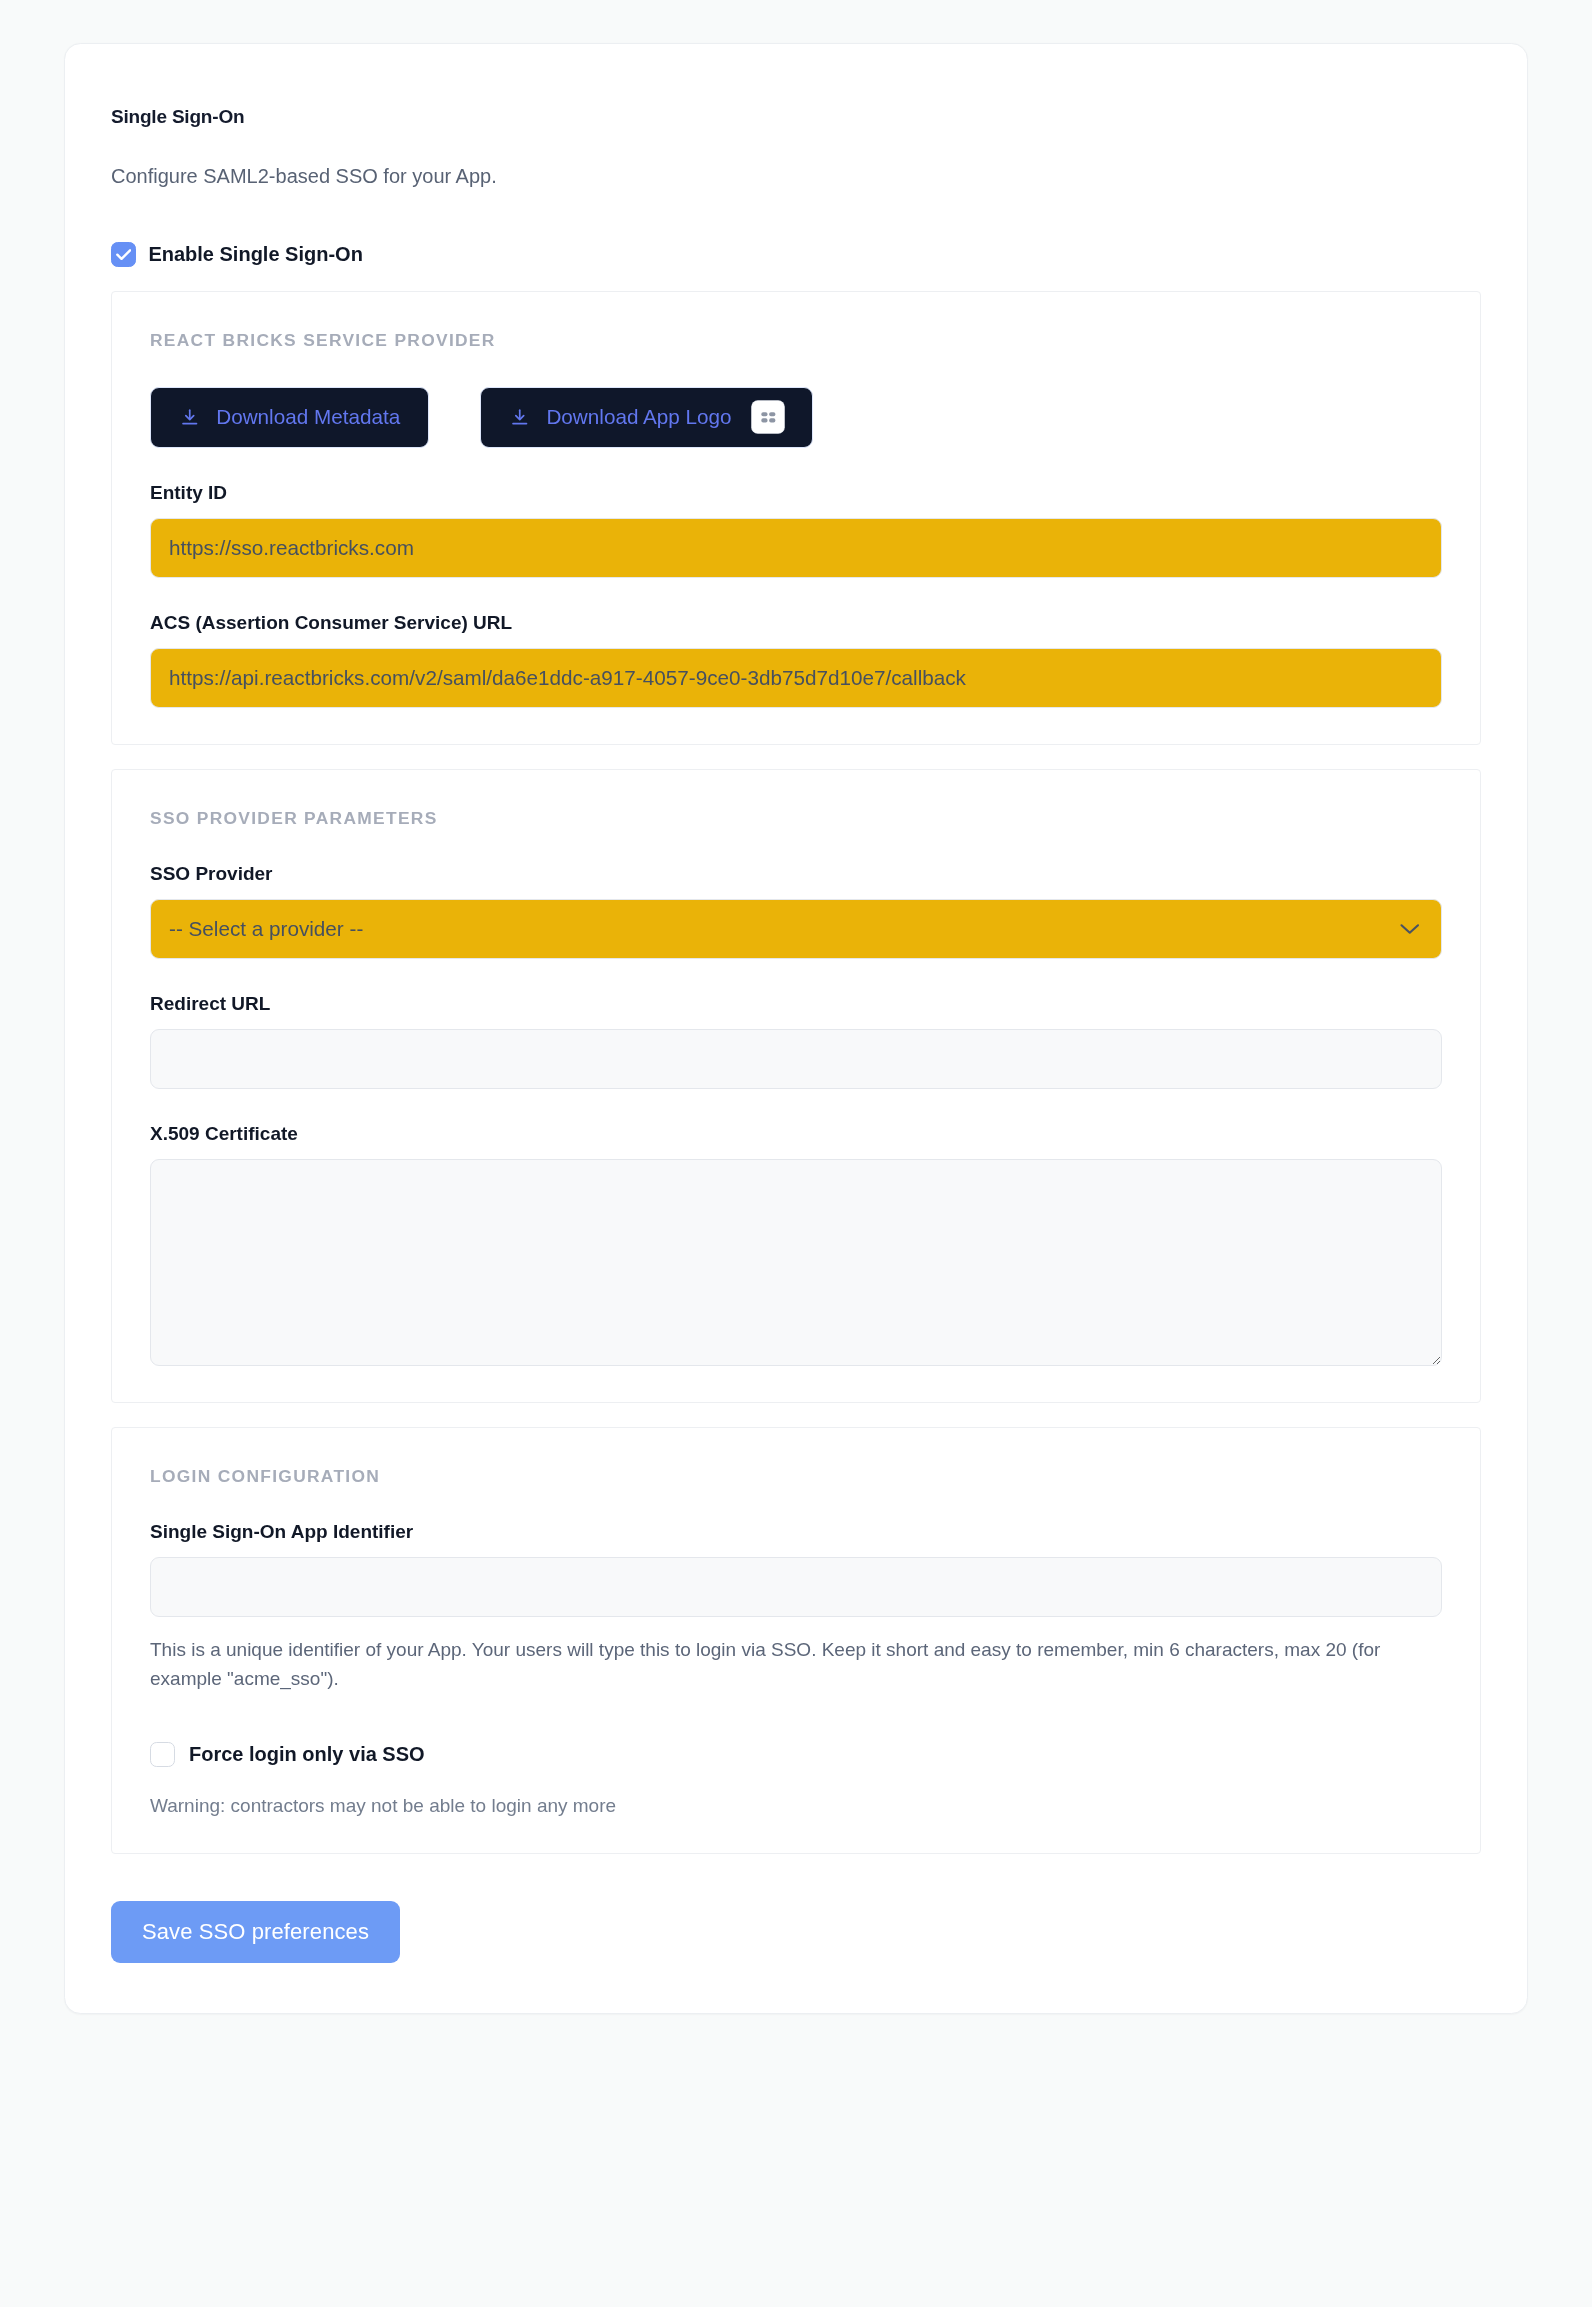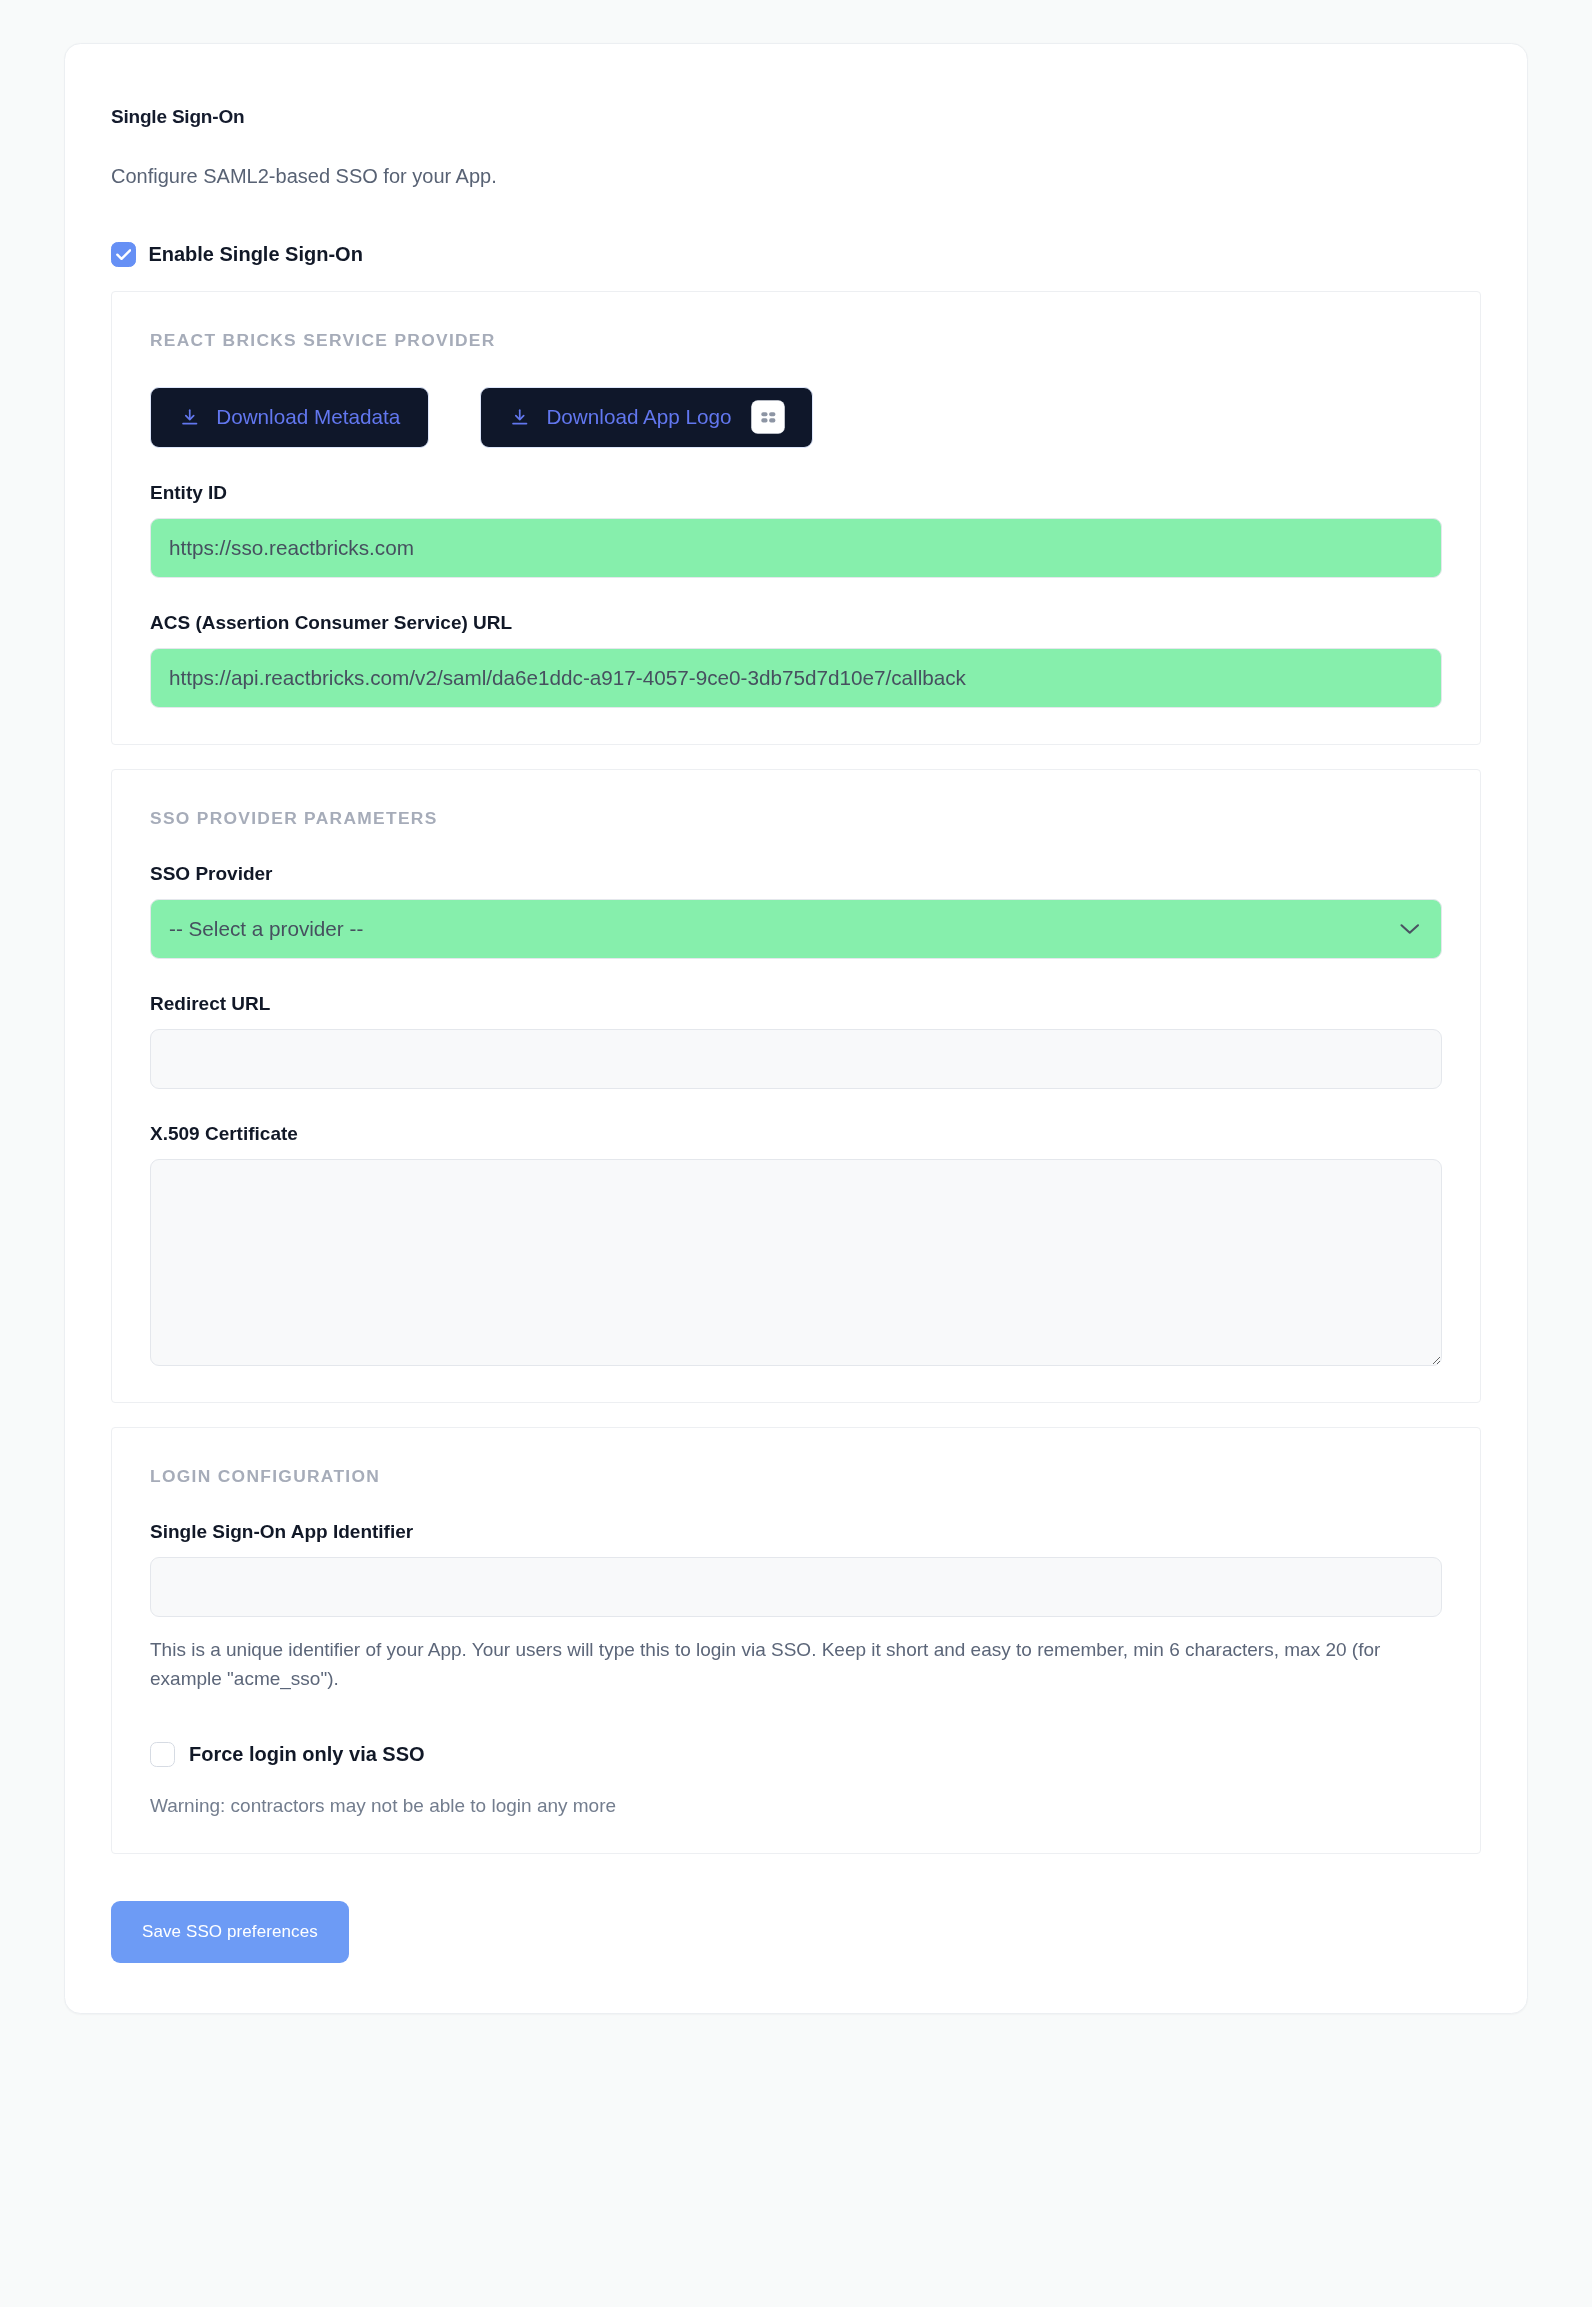--- a/index.html
+++ b/index.html
@@ -136,21 +136,21 @@
     font-size: 19px;
     font-weight: bold;
     color: #111827;
     margin-bottom: 14px;
   }
   .inp {
     width: 100%;
     height: 60px;
     border: 0.8px solid #e4e7ec;
     border-radius: 9px;
-    background: #86efac;
+    background: #eab308;
     font-family: "Liberation Sans", sans-serif;
     font-size: 20.7px;
     color: #46505f;
     padding: 0 18px;
     outline: none;
   }
   .inp.empty { background: #f8f9fa; }
   .inp::placeholder { color: #a9b0bb; }
   .ta {
     width: 100%;
@@ -201,21 +201,21 @@
   
   .save-wrap { margin-top: 47px; }
   .save-btn {
     background: #6d9bf5;
     color: #ffffff;
     border: none;
     border-radius: 9px;
     height: 62px;
     padding: 0 31px;
     font-family: "Liberation Sans", sans-serif;
-    font-size: 17px;
+    font-size: 22px;
     cursor: pointer;
     letter-spacing: 0.1px;
   }
 </style>
 </head>
 <body>
 
 <div class="page">
   <div class="outer-card">
 

